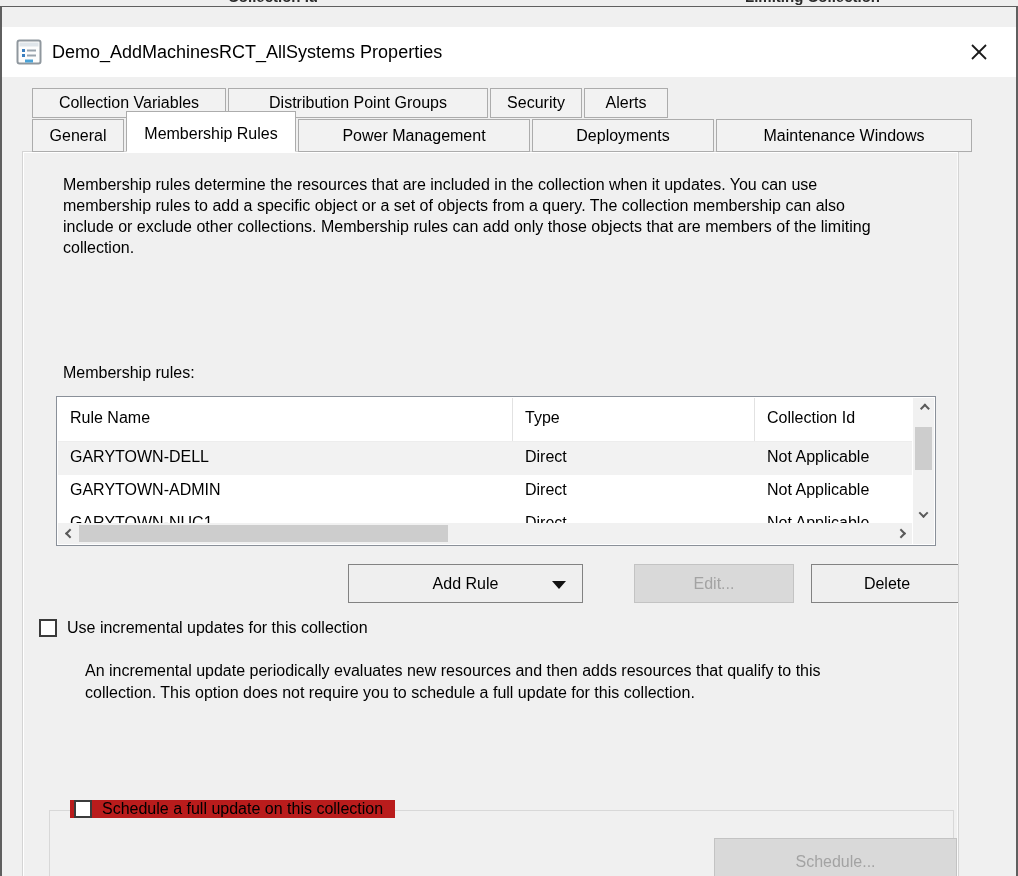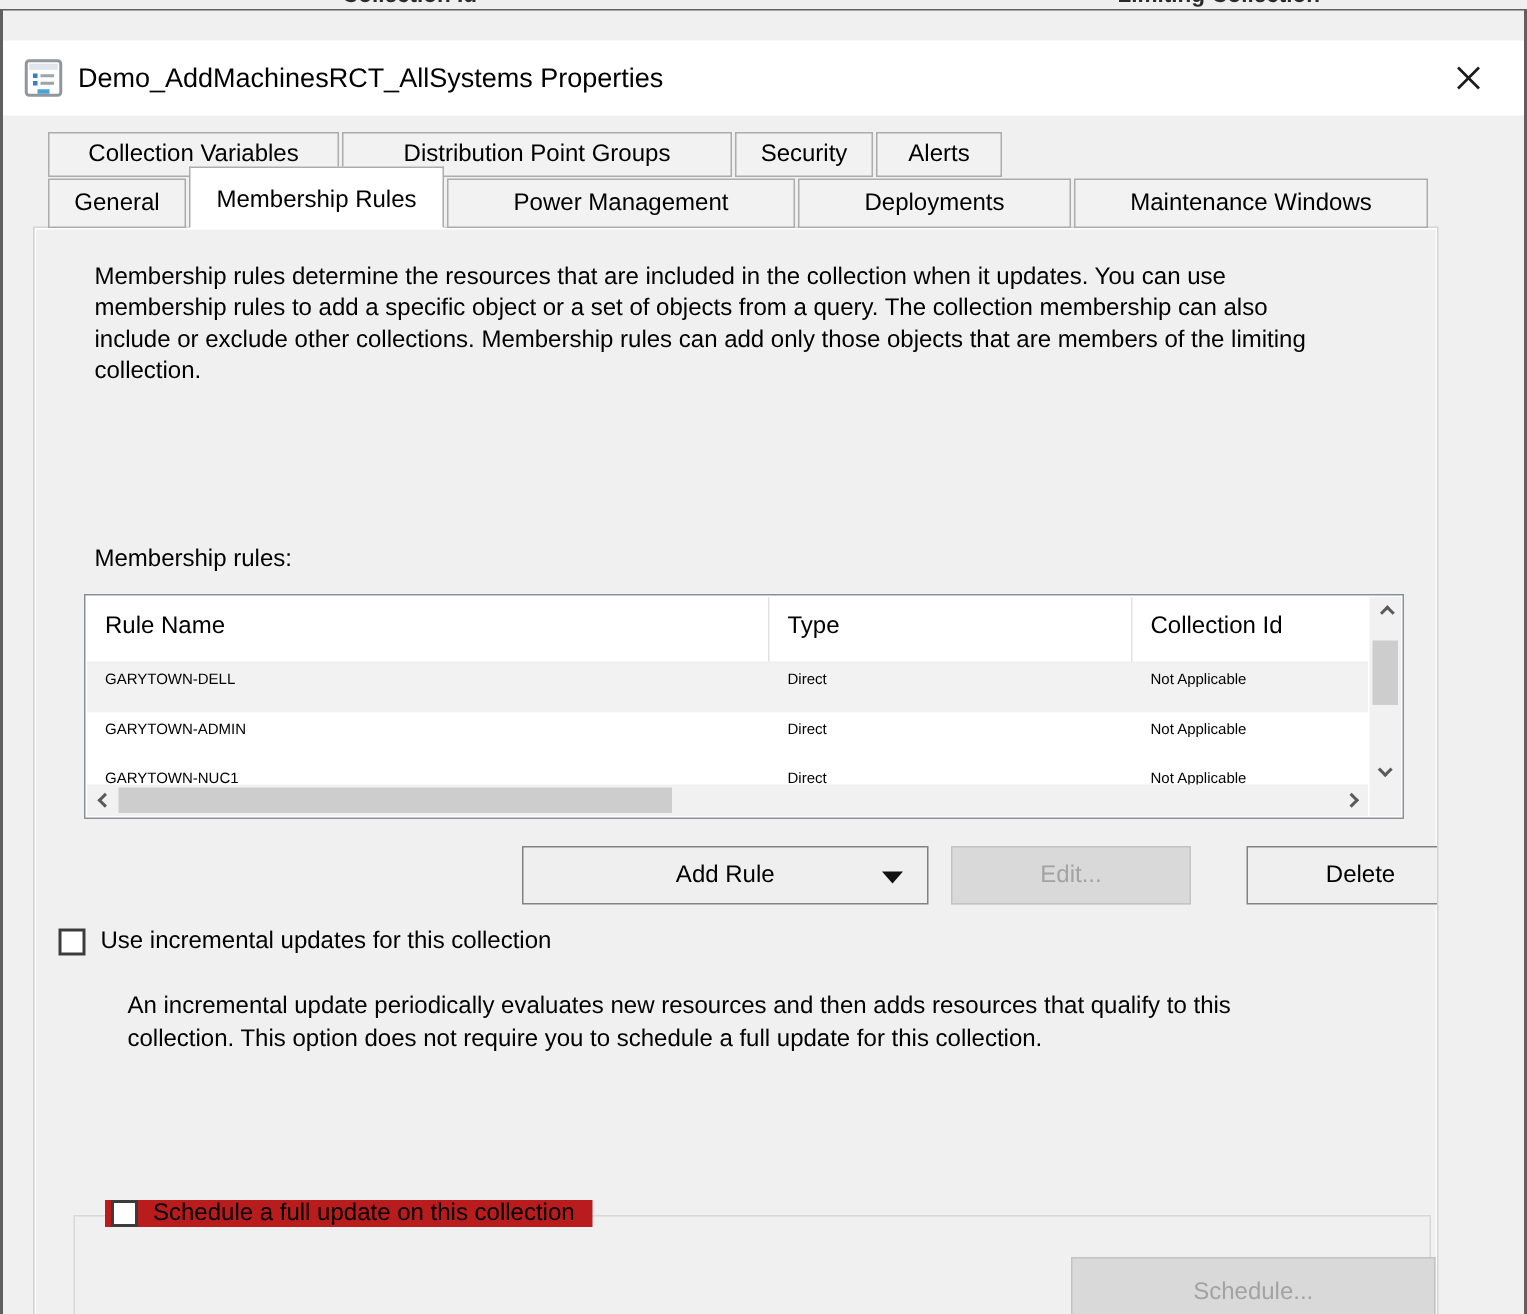--- a/index.html
+++ b/index.html
@@ -50,21 +50,21 @@
     display:flex; align-items:center; justify-content:center;
     margin-right:2px; white-space:nowrap; cursor:pointer;
   }
   .tabs-row1 .tab { height:30px; }
   .tabs-row2 .tab { height:33px; }
   .tabs-row2 .tab.selected {
     height:41px; background:#ffffff; border-bottom:1px solid #ffffff;
     position:relative; z-index:3; padding-top:4px;
   }
   .w-cv{width:194px} .w-dpg{width:260px} .w-sec{width:92px} .w-al{width:84px}
-  .w-gen{width:92px} .w-mr{width:170px} .w-pm{width:232px} .w-dep{width:182px} .w-mw{width:236px}
+  .w-gen{width:92px} .w-mr{width:170px} .w-pm{width:232px} .w-dep{width:182px} .w-mw{width:256px}
 
   
   .panel {
     position:absolute; left:20px; top:144px; width:937px; height:726px;
     background:#f0f0f0; border:1px solid #d4d4d4;
     box-shadow: inset 0 1px 0 #ffffff, inset 1px 0 0 #ffffff, inset -1px 0 0 #fafafa;
     overflow:hidden; z-index:1;
   }
   .desc { position:absolute; left:40px; top:22px; width:812px; font-size:16px; line-height:21px; }
   .list-label { position:absolute; left:40px; top:212px; font-size:16px; }
@@ -73,21 +73,21 @@
   .table {
     position:absolute; left:33px; top:244px; width:880px; height:150px;
     background:#ffffff; border:1px solid #8a9099;
   }
   .thead { position:absolute; left:1px; top:1px; right:23px; height:44px; display:flex;
            border-bottom:1px solid #ededed; background:#fff; }
   .th { font-size:16px; padding:11px 0 0 12px; }
   .c1 { width:455px; } .c2 { width:242px; } .c3 { flex:1; }
   .thead .c1, .thead .c2 { border-right:1px solid #e2e2e2; }
   .trow { position:absolute; left:1px; right:23px; height:33px; display:flex; cursor:default; }
-  .trow .td { font-size:10px; padding:6px 0 0 12px; white-space:nowrap; overflow:hidden; }
+  .trow .td { font-size:16px; padding:6px 0 0 12px; white-space:nowrap; overflow:hidden; }
   .r0 { top:45px; background:#f2f2f2; }
   .r1 { top:78px; background:#ffffff; }
   .r2 { top:111px; background:#ffffff; }
 
   .vscroll { position:absolute; right:1px; top:1px; width:21px; height:126px; background:#f1f1f1; }
   .vthumb { position:absolute; left:2px; right:2px; top:29px; height:43px; background:#cdcdcd; }
   .varrow { position:absolute; left:0; width:21px; height:20px; display:flex; align-items:center; justify-content:center; }
   .varrow.up{ top:0; } .varrow.down{ bottom:0; }
   .hscroll { position:absolute; left:1px; bottom:1px; height:21px; right:23px; background:#f1f1f1; }
   .hthumb { position:absolute; left:21px; width:369px; top:2px; bottom:2px; background:#cdcdcd; }
@@ -98,27 +98,27 @@
   .chev.up   { transform:rotate(135deg) translate(-1px,-1px); }
   .chev.down { transform:rotate(-45deg) translate(1px,-1px); }
   .chev.left { transform:rotate(45deg)  translate(1px,-1px); }
   .chev.right{ transform:rotate(225deg) translate(1px,-1px); }
 
   
   .btn {
     position:absolute; height:39px; font-family:"Liberation Sans",sans-serif;
     font-size:16px; color:#000; background:#efefef; border:1px solid #828282; cursor:pointer;
   }
-  .btn.add-rule { left:325px; top:412px; width:271px; }
+  .btn.add-rule { left:325px; top:412px; width:235px; }
   .btn.add-rule .caret {
     position:absolute; right:16px; top:16px; width:0; height:0;
     border-left:7px solid transparent; border-right:7px solid transparent; border-top:8px solid #111;
   }
   .btn.edit { left:611px; top:412px; width:160px; background:#d9d9d9; border-color:#c3c3c3; color:#a3a3a3; cursor:default; }
-  .btn.delete { left:808px; top:412px; width:152px; }
+  .btn.delete { left:788px; top:412px; width:152px; }
   .btn.schedule { background:#d9d9d9; border-color:#c3c3c3; color:#a3a3a3; cursor:default; }
 
   
   .checkbox {
     display:inline-block; width:18px; height:18px; background:#fff;
     border:2px solid #3b3b3b; flex:0 0 auto; cursor:pointer;
   }
   .chk1 { position:absolute; left:16px; top:467px; display:flex; align-items:center; }
   .chk1 .chk-label { margin-left:10px; font-size:16px; }
   .desc2 { position:absolute; left:62px; top:508px; width:755px; font-size:16px; line-height:22px; }

